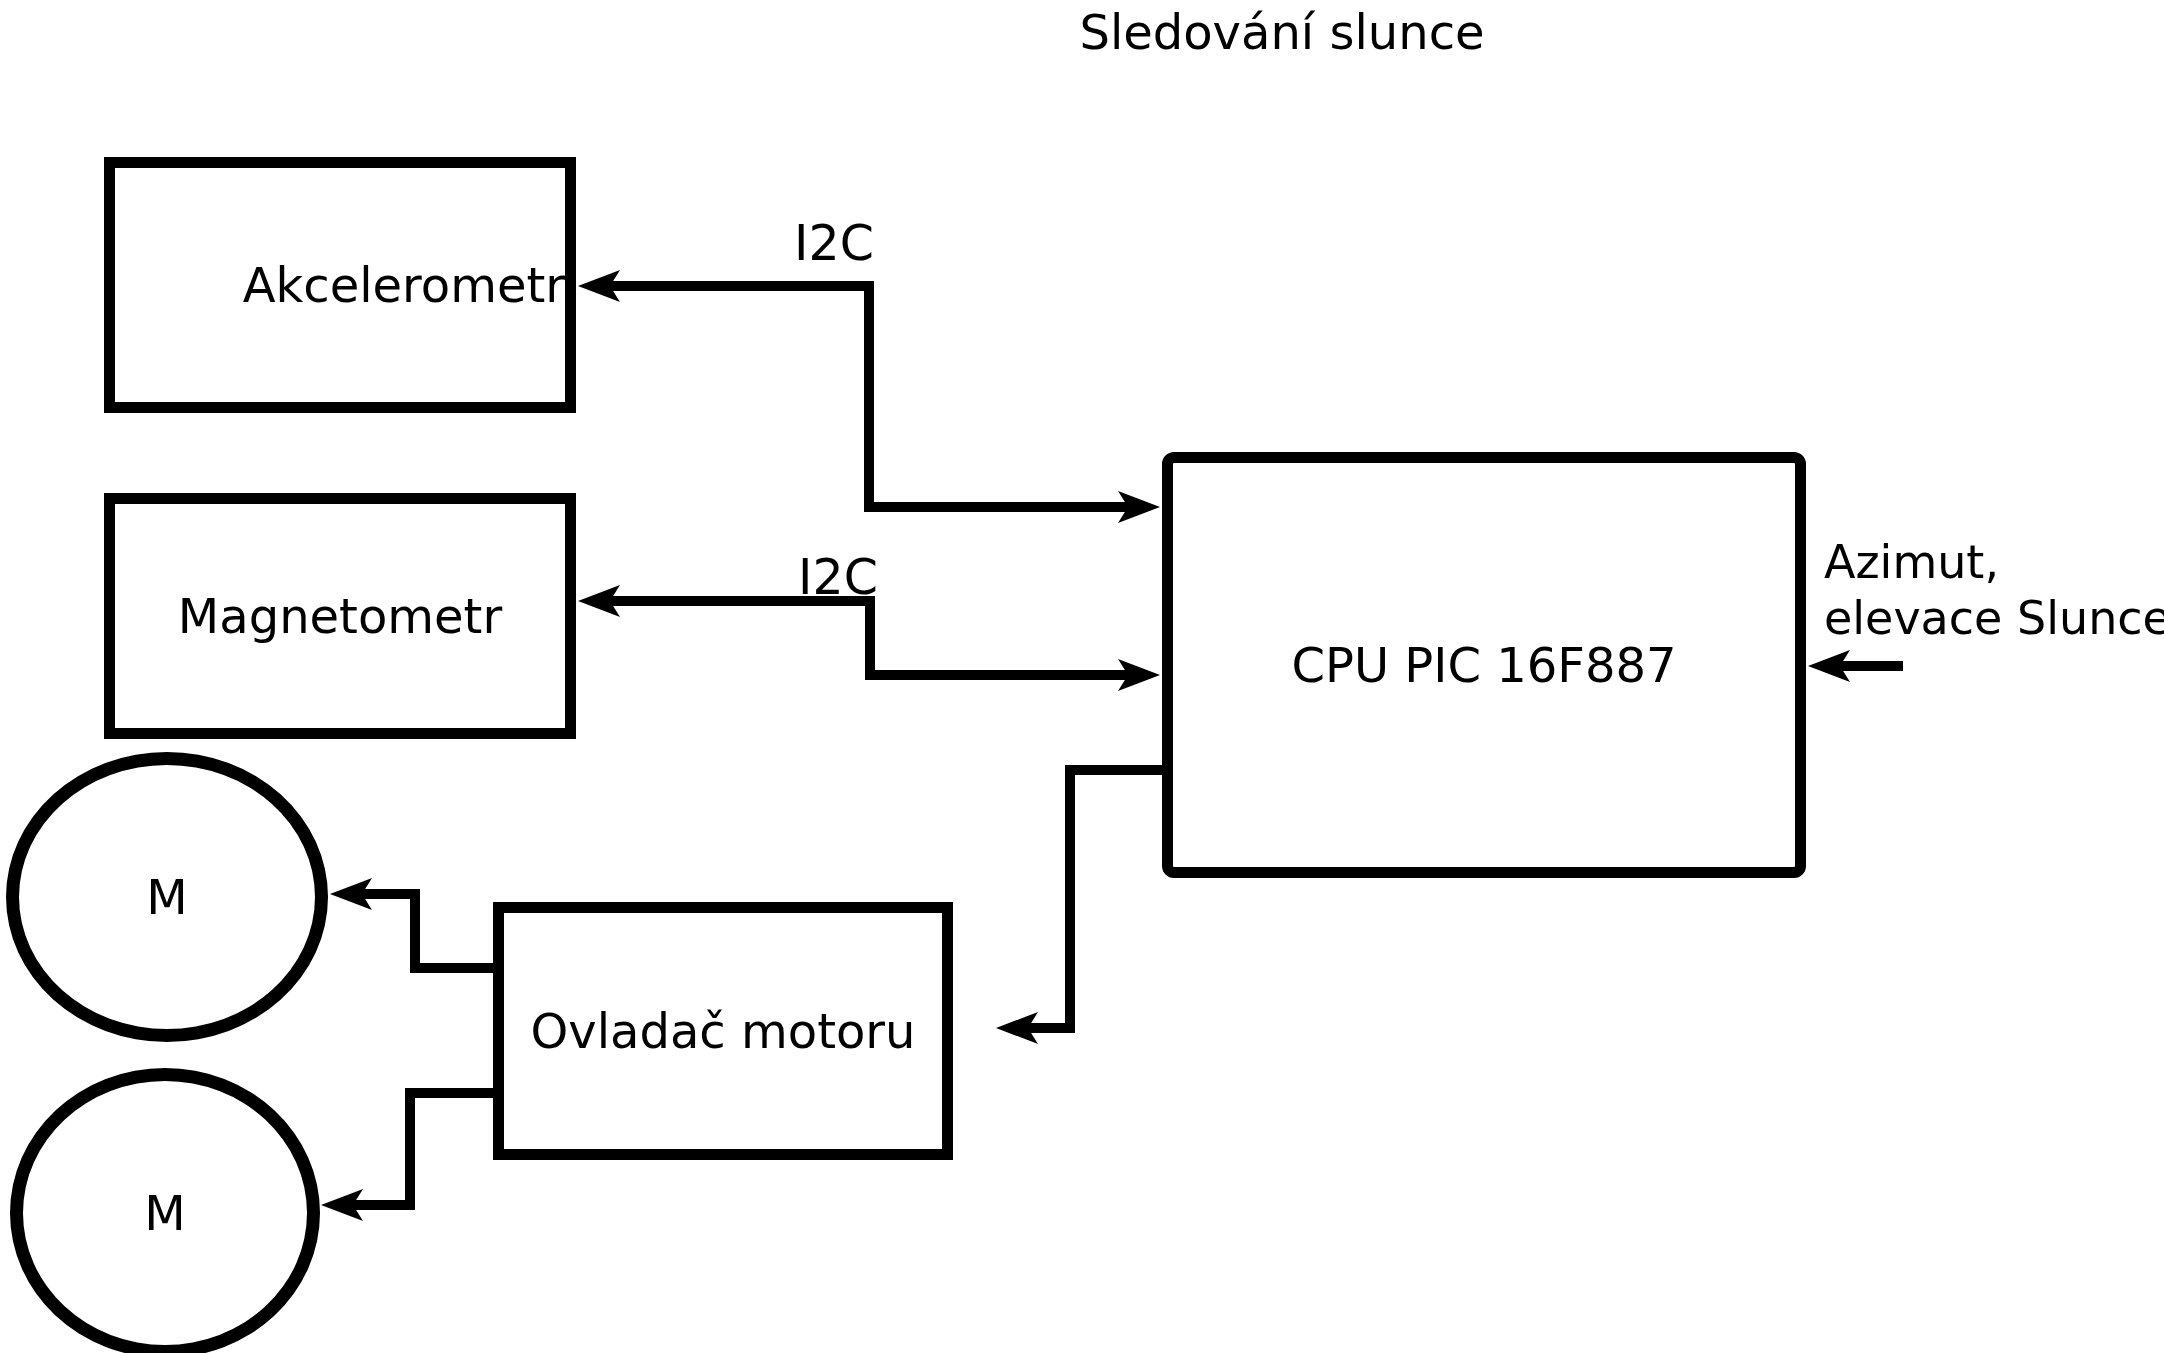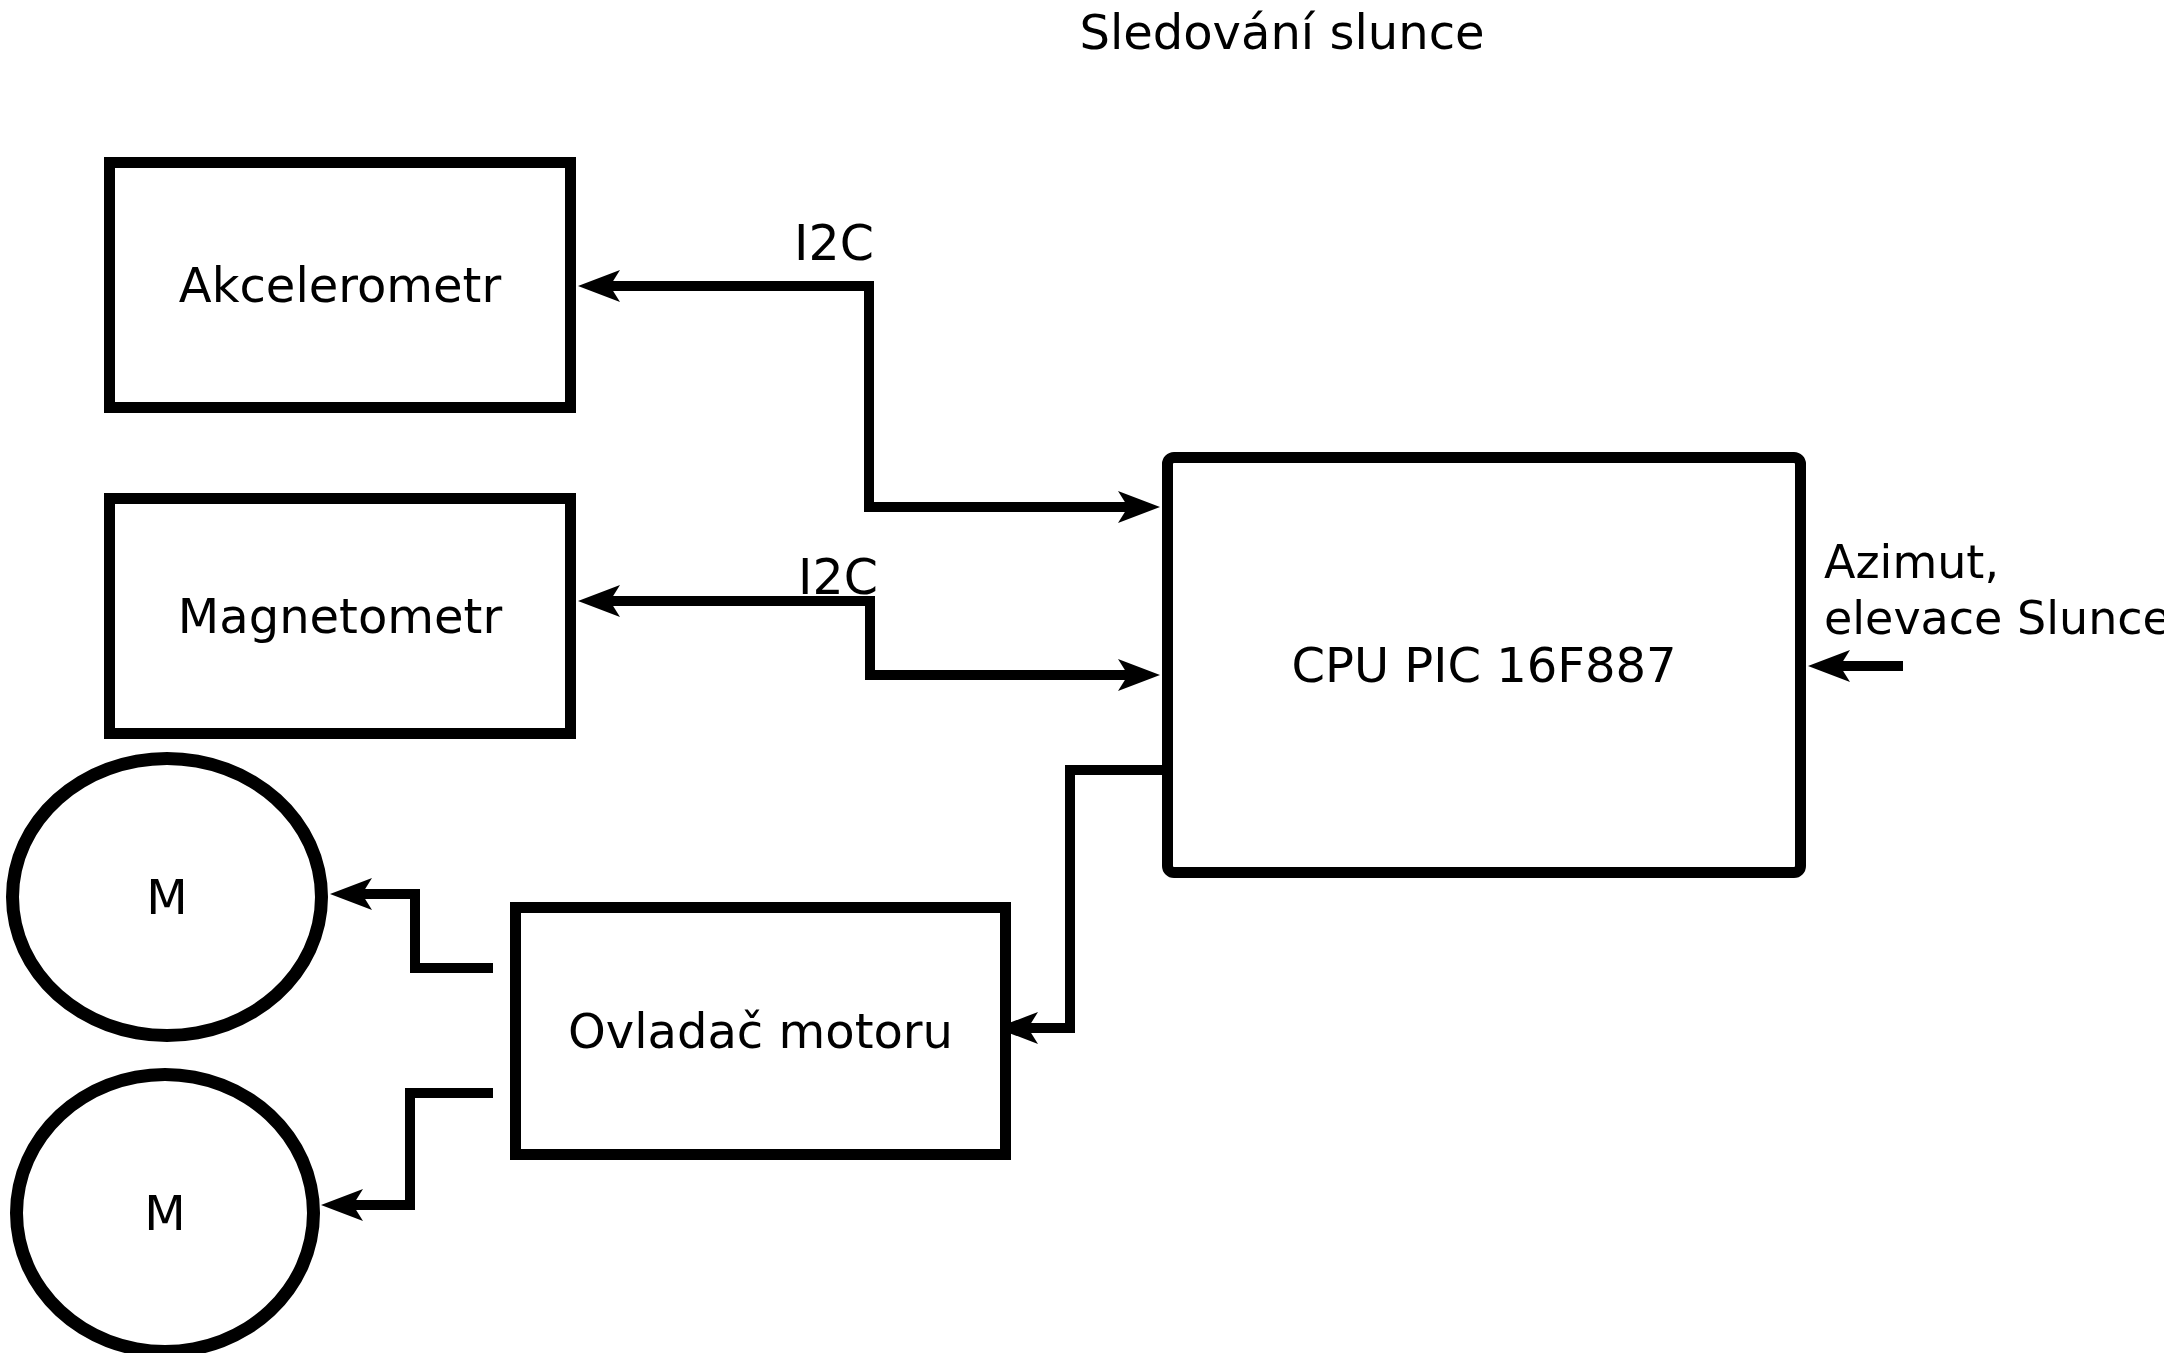--- a/index.html
+++ b/index.html
@@ -58,24 +58,24 @@
     position: absolute;
     left: 1824px;
     top: 534px;
     font-size: 46px;
     line-height: 56px;
     white-space: nowrap;
   }
   .i2c-top  { left: 794px; top: 216px; }
   .i2c-bottom { left: 798px; top: 550px; }
 
-  .blk-akcelerometr { left: 104px;  top: 157px;  width: 472px; height: 256px; }
+  .blk-akcelerometr { left: 104px;  top: 157px;  width: 472px; height: 256px; justify-content: flex-end; }
   .blk-magnetometr  { left: 104px;  top: 476px;  width: 472px; height: 246px; margin-top: 17px; }
   .blk-cpu          { left: 1162px; top: 452px;  width: 644px; height: 426px; border-radius: 12px; }
-  .blk-ovladac      { left: 510px;  top: 902px;  width: 501px; height: 258px; }
+  .blk-ovladac      { left: 493px;  top: 902px;  width: 460px; height: 258px; }
   .motor-1          { left: 6px;    top: 752px;  width: 322px; height: 290px; }
   .motor-2          { left: 10px;   top: 1068px; width: 310px; height: 290px; }
 
   svg.connectors {
     position: absolute;
     left: 0;
     top: 0;
     width: 2164px;
     height: 1353px;
     pointer-events: none;

